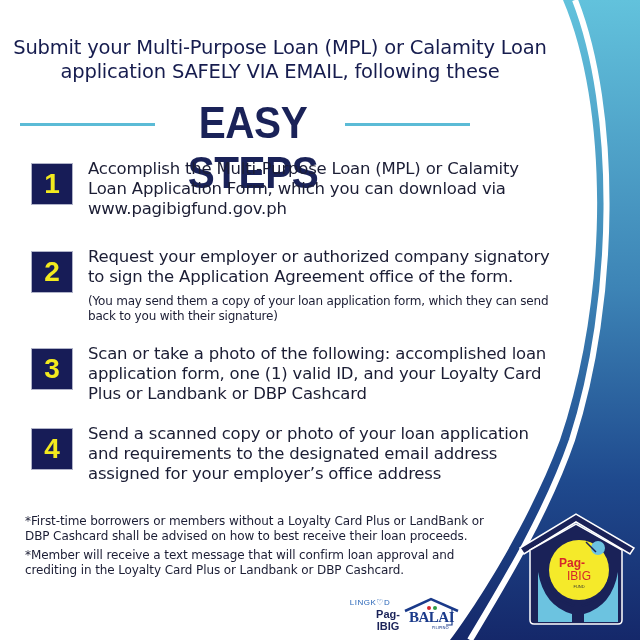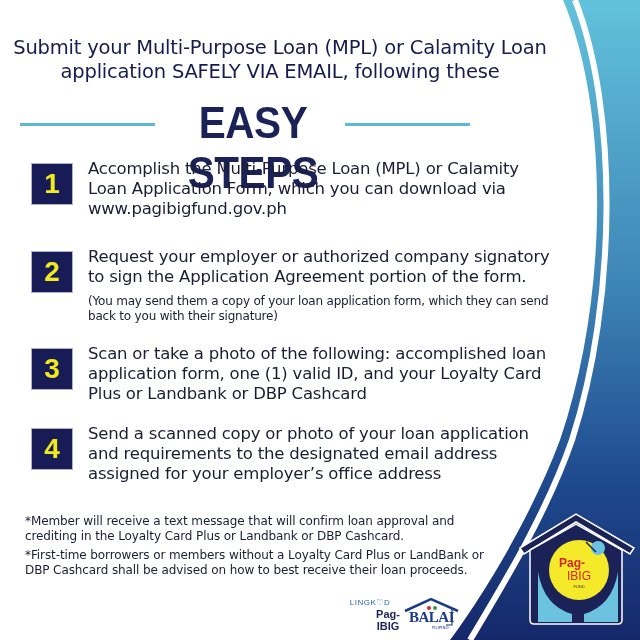--- a/index.html
+++ b/index.html
@@ -75,42 +75,42 @@
   <div class="step" style="top:163px;">
     <div class="step-box">1</div>
     <div class="step-text">
       <span>Accomplish the Multi-Purpose Loan (MPL) or Calamity Loan Application Form, which you can download via www.pagibigfund.gov.ph</span>
     </div>
   </div>
 
   <div class="step" style="top:251px;">
     <div class="step-box">2</div>
     <div class="step-text">
-      <span>Request your employer or authorized company signatory to sign the Application Agreement portion of the form.</span>
+      <span>Request your employer or authorized company signatory to sign the Application Agreement office of the form.</span>
       <span class="step-note">(You may send them a copy of your loan application form, which they can send back to you with their signature)</span>
     </div>
   </div>
 
   <div class="step" style="top:348px;">
     <div class="step-box">3</div>
     <div class="step-text">
       <span>Scan or take a photo of the following: accomplished loan application form,  one (1) valid ID, and your Loyalty Card Plus or Landbank or DBP Cashcard</span>
     </div>
   </div>
 
   <div class="step" style="top:428px;">
     <div class="step-box">4</div>
     <div class="step-text">
       <span>Send a scanned copy or photo of your loan application and requirements to the designated email address assigned for your employer’s office address</span>
     </div>
   </div>
 
   <div class="notes">
+    <p>*First-time borrowers or members without a Loyalty Card Plus or LandBank or DBP Cashcard shall be advised on how to best receive their loan proceeds.</p>
     <p>*Member will receive a text message that will confirm loan approval and crediting in the Loyalty Card Plus or Landbank or DBP Cashcard.</p>
-    <p>*First-time borrowers or members without a Loyalty Card Plus or LandBank or DBP Cashcard shall be advised on how to best receive their loan proceeds.</p>
   </div>
 
   <div class="partner-logos">
     <div class="lingkod">
       <div class="lingkod-top">LINGK♡D</div>
       <div class="lingkod-bottom">Pag-IBIG</div>
     </div>
     <div class="balai">
       <svg width="58" height="34" viewBox="0 0 58 34">
         <path d="M3 14 L29 2 L56 14" fill="none" stroke="#1a3a8a" stroke-width="2.5"></path>

